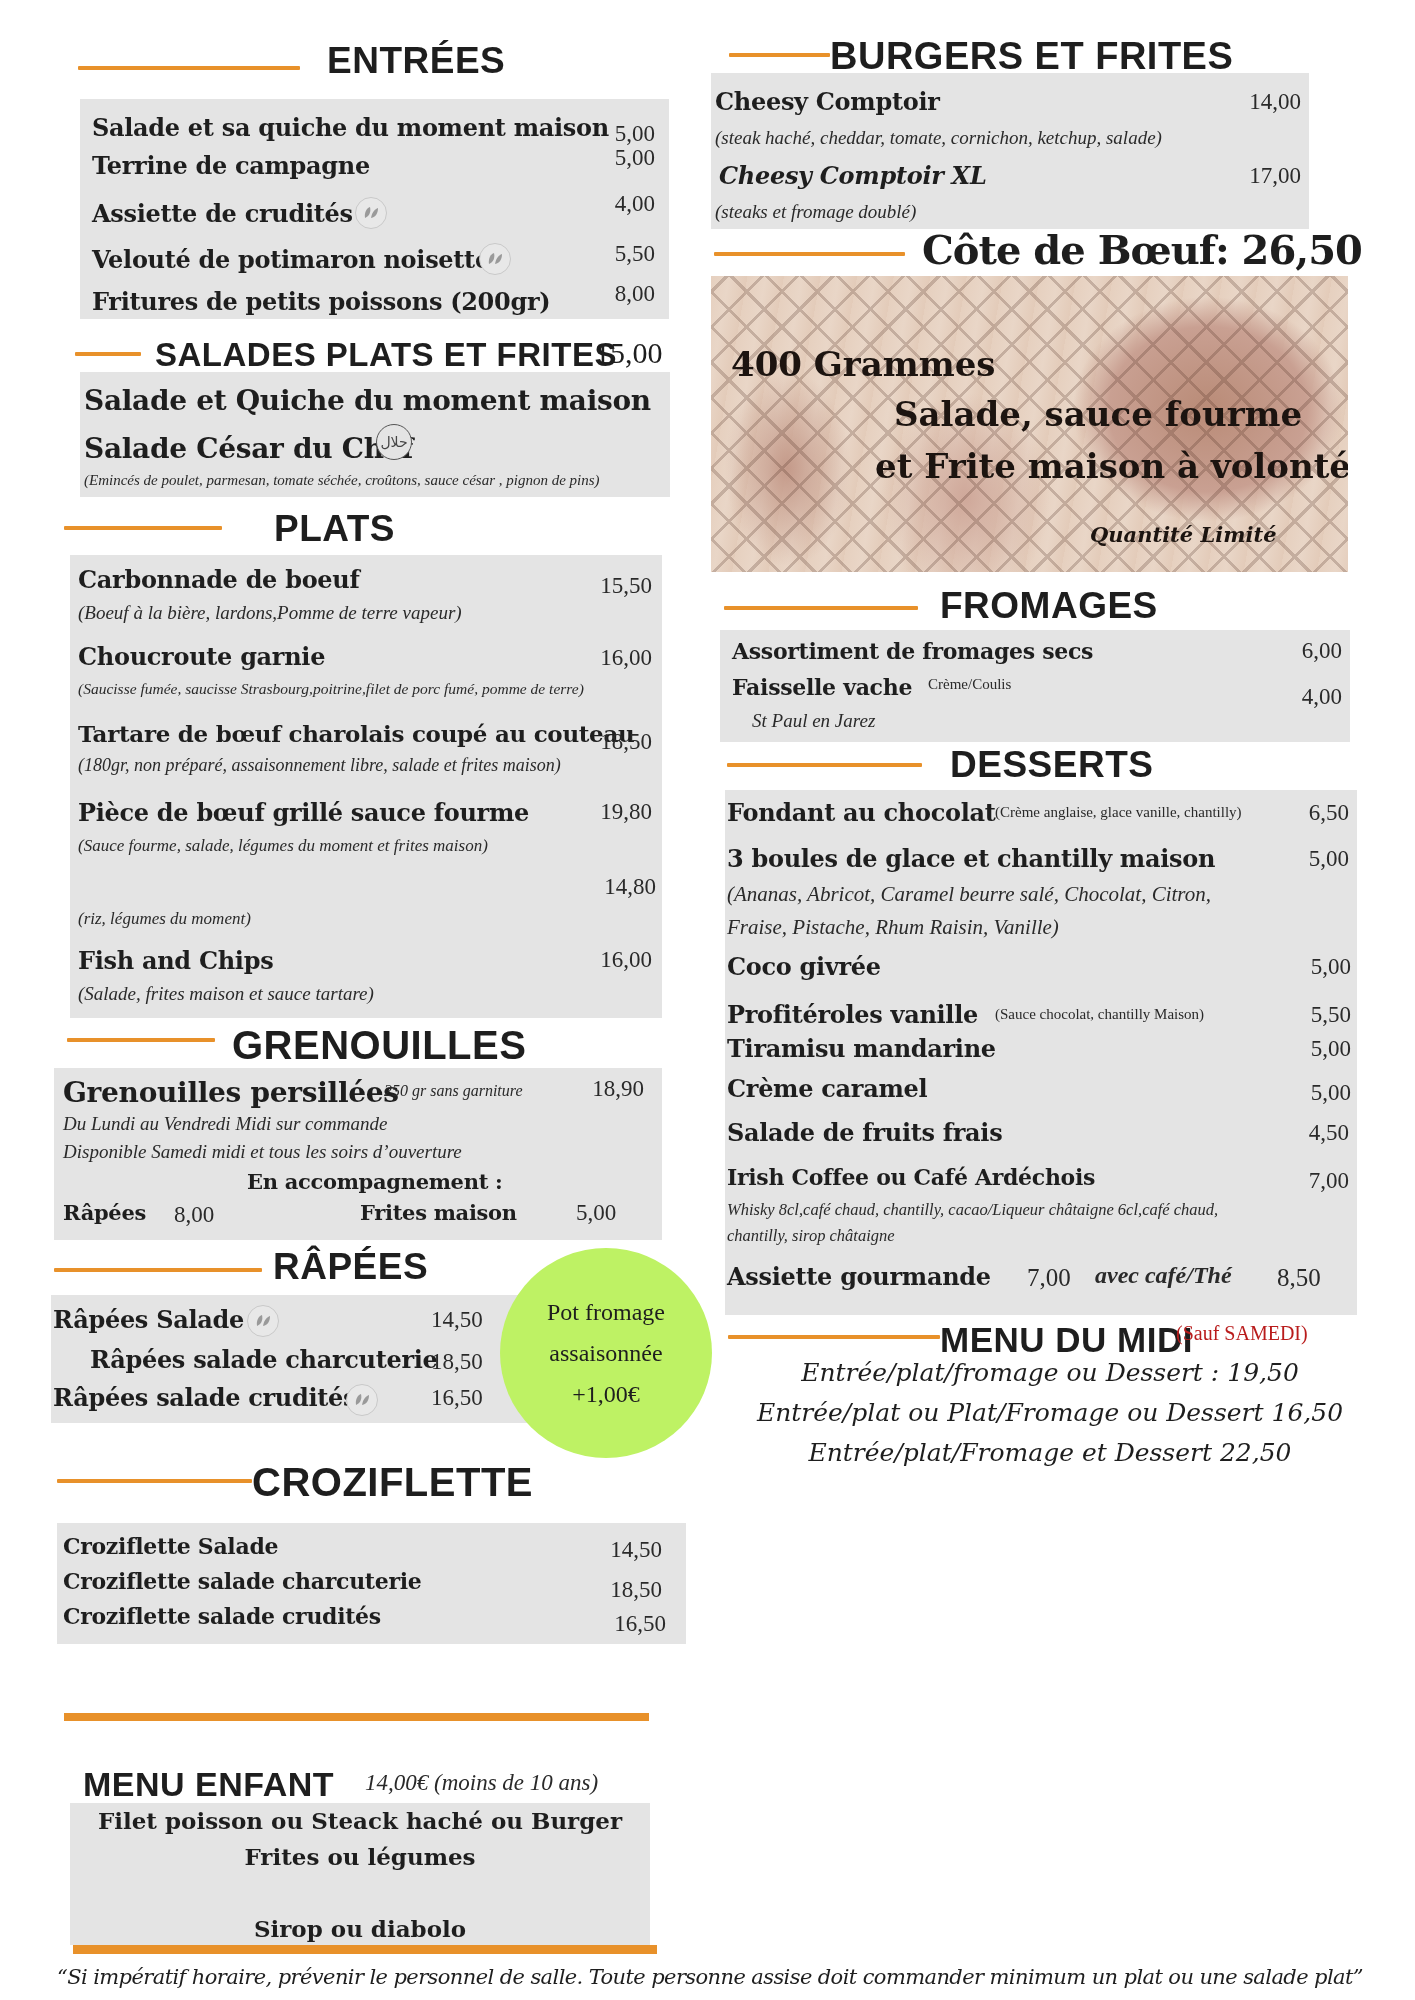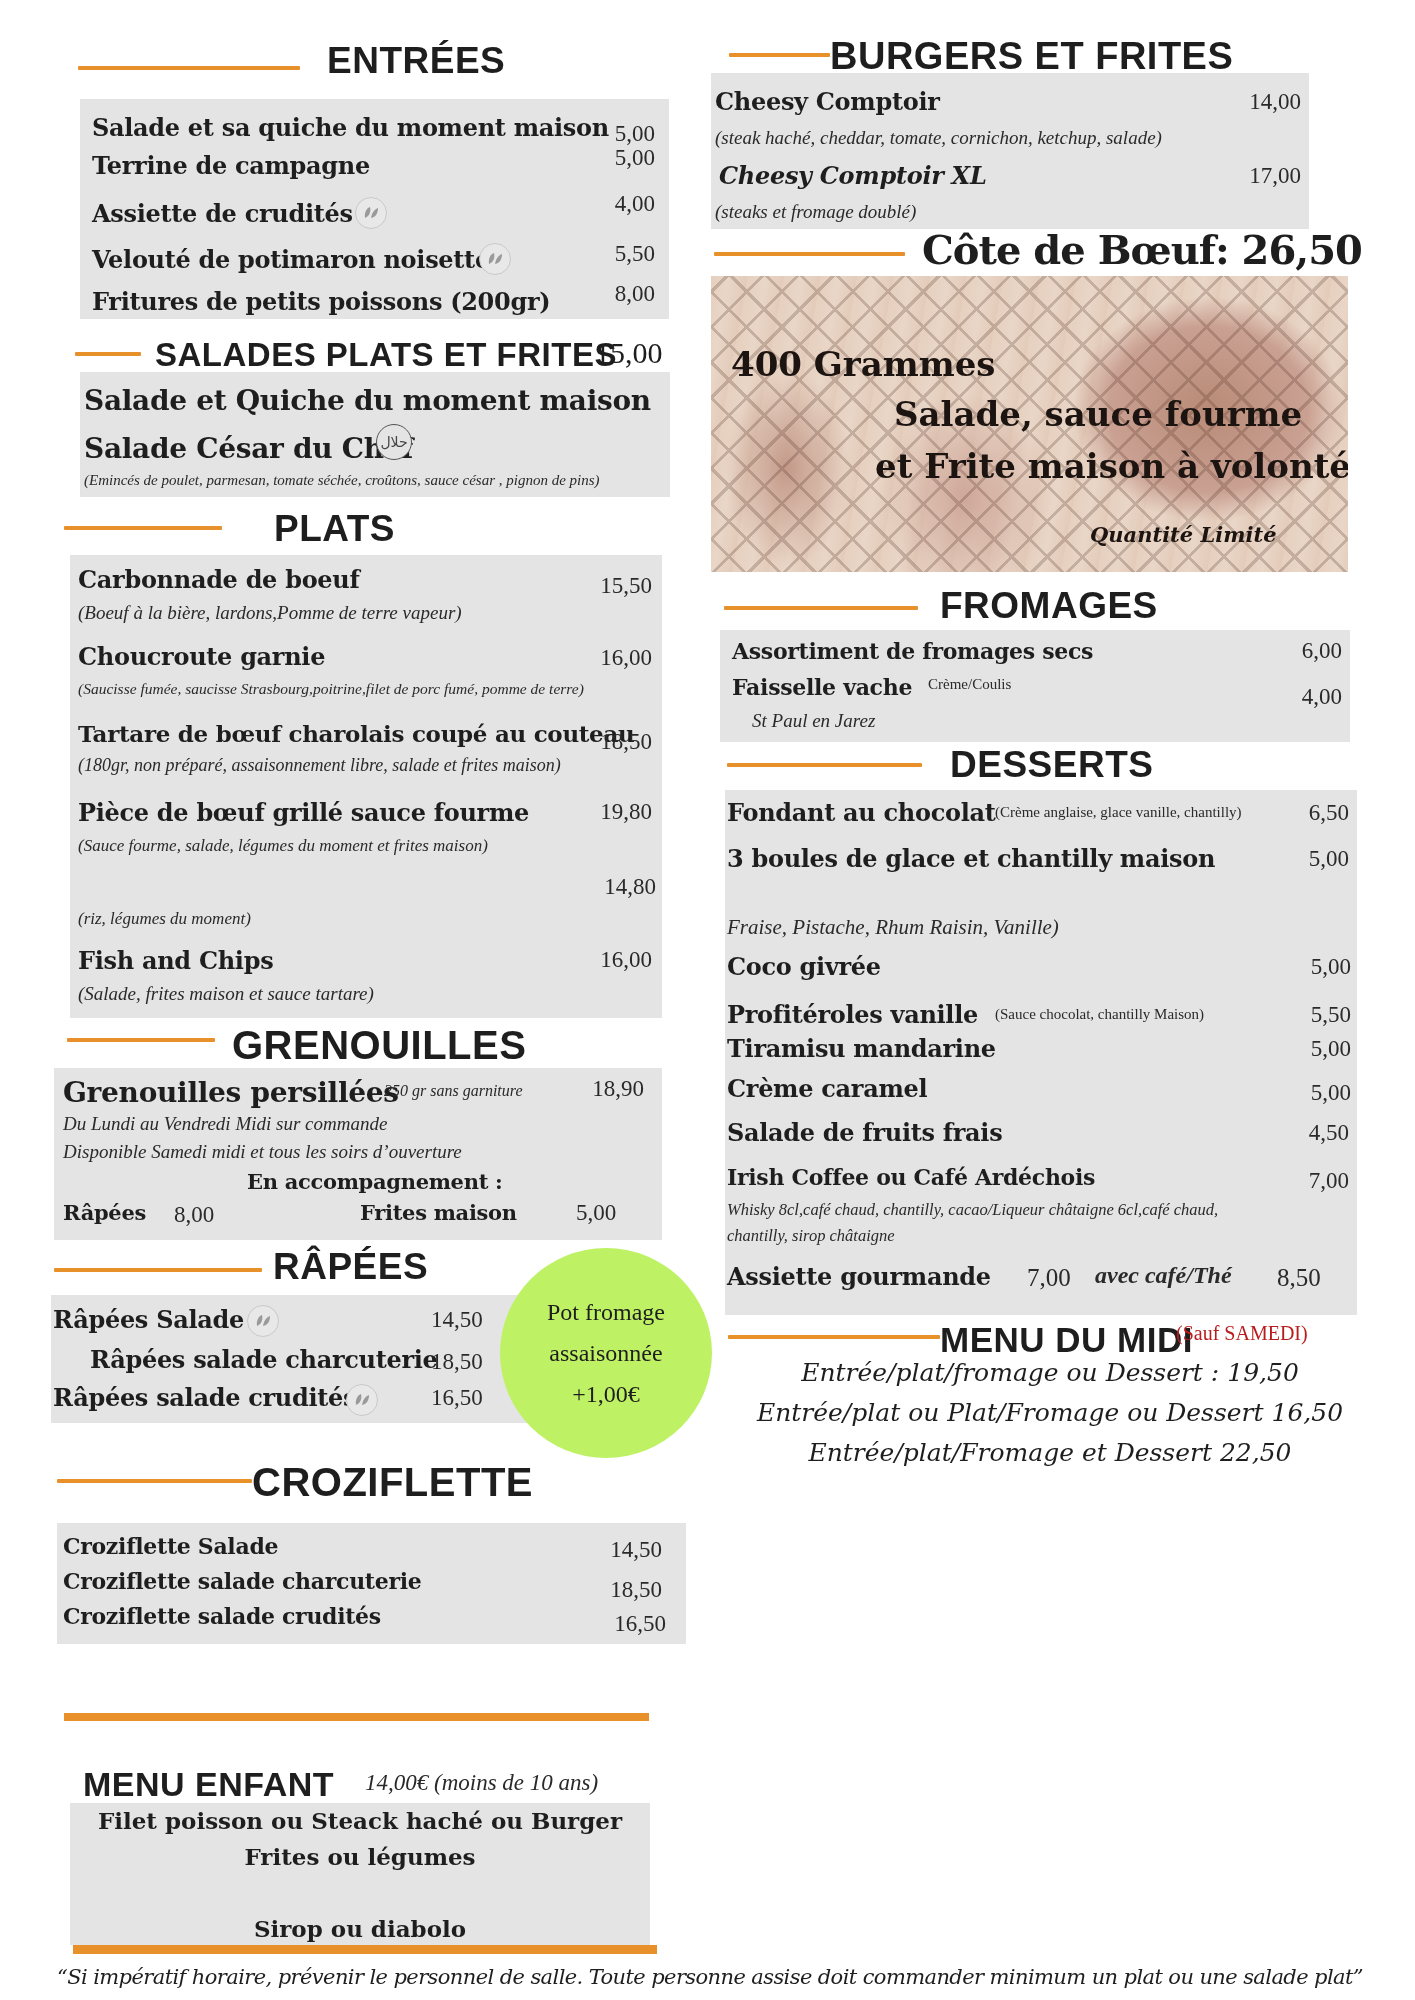--- a/index.html
+++ b/index.html
@@ -207,20 +207,21 @@
 
 <div class="line" style="left:727px;top:763px;width:195px;"></div>
 <div class="sec-title" style="left:950px;top:746px;">DESSERTS</div>
 <div class="box" style="left:725px;top:790px;width:632px;height:525px;">
   <span class="name" style="left:2px;top:8px;">Fondant au chocolat</span>
   <span class="small" style="left:270px;top:14px;">(Crème anglaise, glace vanille, chantilly)</span>
   <span class="price" style="right:8px;top:10px;">6,50</span>
 
   <span class="name" style="left:2px;top:54px;">3 boules de glace et chantilly maison</span>
   <span class="price" style="right:8px;top:56px;">5,00</span>
+  <span class="desc" style="left:2px;top:92px;font-size:21px;">(Ananas, Abricot, Caramel beurre salé, Chocolat, Citron,</span>
   <span class="desc" style="left:2px;top:125px;font-size:21px;">Fraise, Pistache, Rhum Raisin, Vanille)</span>
 
   <span class="name" style="left:2px;top:162px;">Coco givrée</span>
   <span class="price" style="right:6px;top:164px;">5,00</span>
 
   <span class="name" style="left:2px;top:210px;">Profitéroles vanille</span>
   <span class="small" style="left:270px;top:216px;">(Sauce chocolat, chantilly Maison)</span>
   <span class="price" style="right:6px;top:212px;">5,50</span>
 
   <span class="name" style="left:2px;top:244px;">Tiramisu mandarine</span>

